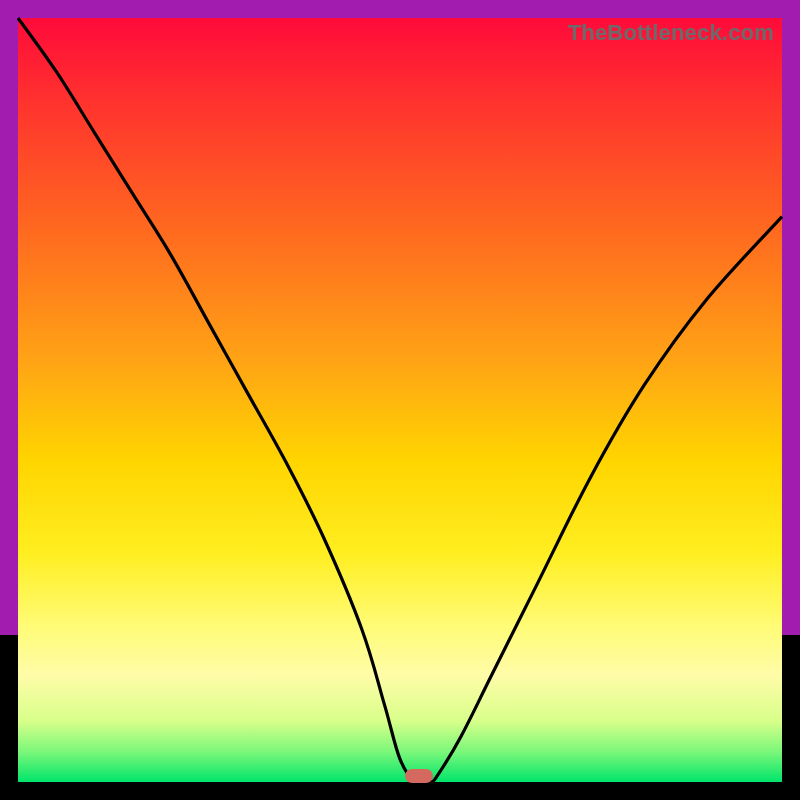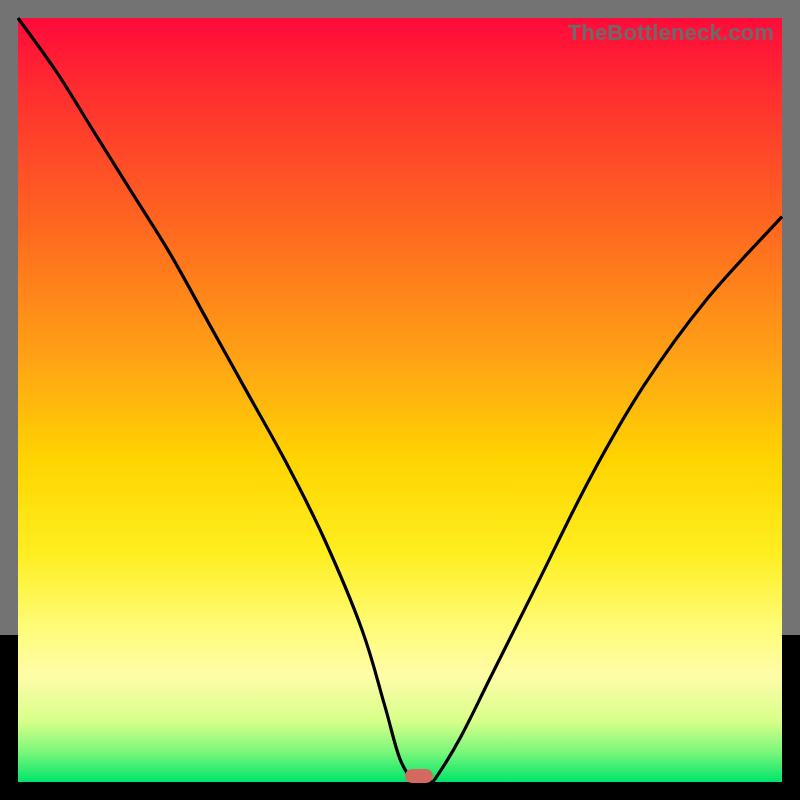--- a/index.html
+++ b/index.html
@@ -1,21 +1,21 @@
 <!DOCTYPE html>
 <html><head>
 <meta charset="utf-8">
 <style>
   * { margin: 0; padding: 0; box-sizing: border-box; }
   html, body { width: 800px; height: 800px; overflow: hidden; background: #000; }
   .stage {
     position: relative;
     width: 800px;
     height: 635px;
-    background: #737373;
+    background: #a21caf;
   }
   .plot {
     position: absolute;
     left: 18px;
     top: 18px;
     width: 764px;
     height: 764px;
     background: linear-gradient(
       to bottom,
       #ff0a3a 0%,

